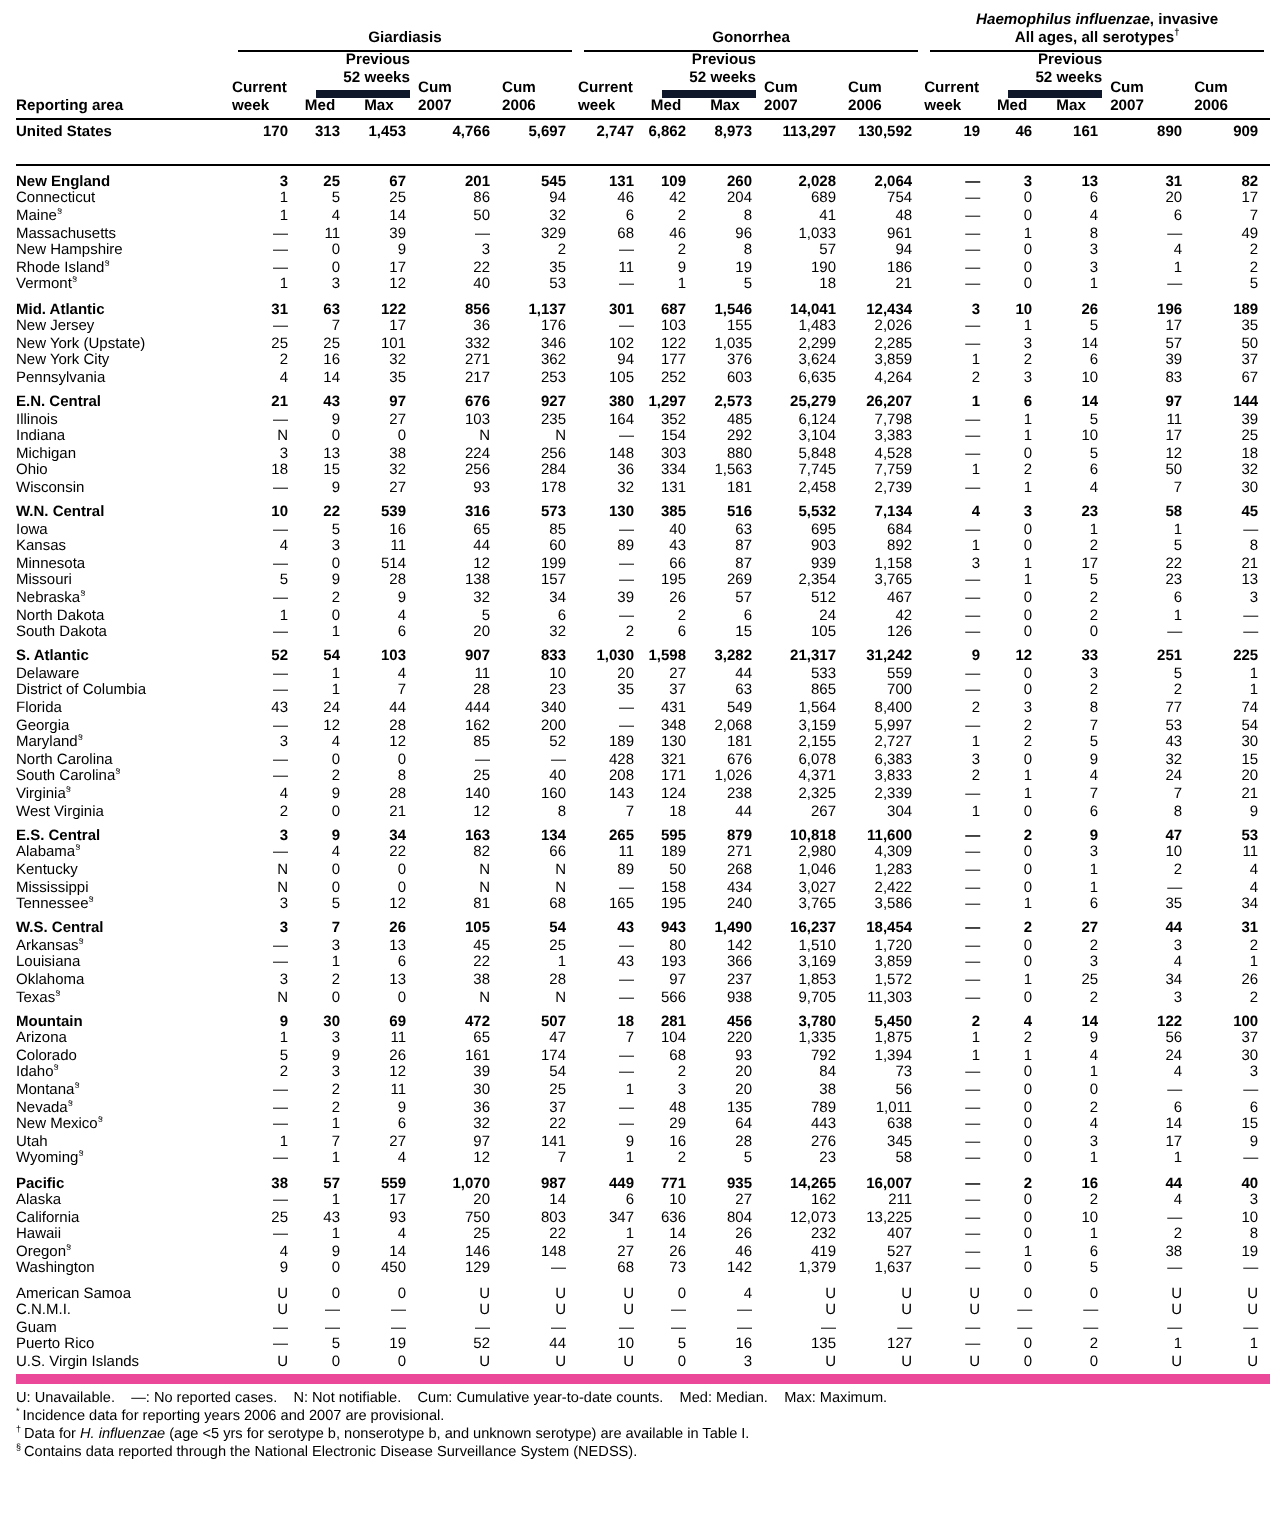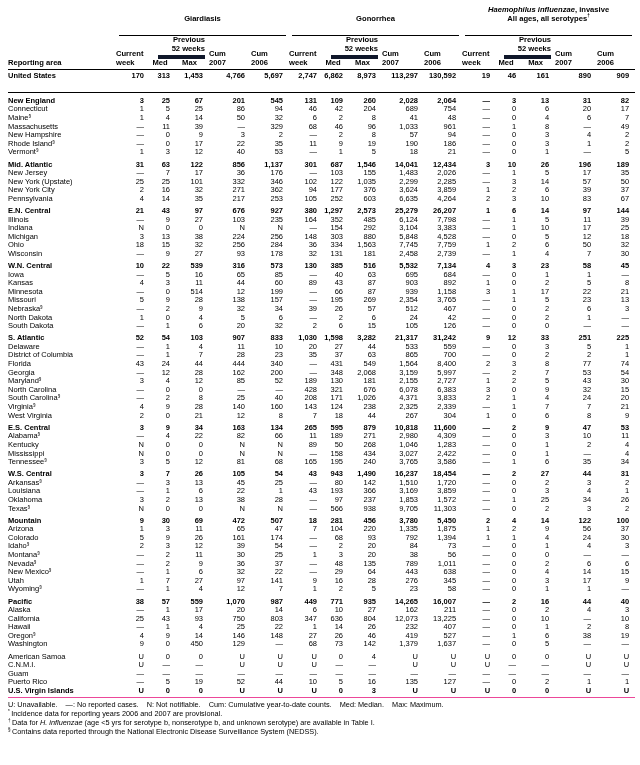--- a/index.html
+++ b/index.html
@@ -4,32 +4,32 @@
 <style>
   html,body{margin:0;padding:0;background:#fff;}
   body{width:640px;height:765px;overflow:hidden;font-family:"Liberation Sans",sans-serif;color:#000;}
   .page{padding:6px 5px 0 8px;}
   .i{font-style:italic;}
   sup{font-size:0.62em;vertical-align:super;line-height:0;}
   .title{font-weight:bold;font-size:11.2px;line-height:1.3;border-bottom:2px solid #000;padding-bottom:5px;width:627px;}
   table{border-collapse:collapse;table-layout:fixed;width:627px;}
   thead th{font-weight:bold;font-size:7.6px;line-height:1.18;padding:0;vertical-align:bottom;border-bottom:1px solid #000;}
   th.group-th, th.prev-th{border-bottom:none;}
-  .gl{border-bottom:1px solid #000;margin:0 3px;padding-bottom:11px;text-align:center;}
+  .gl{border-bottom:1px solid #000;margin:0 3px;padding-bottom:1px;text-align:center;}
   .pl{border-bottom:4px solid #0f172a;margin:0 4px 0 8px;padding-bottom:1px;text-align:right;}
   th.area-th{text-align:left;vertical-align:bottom;padding-bottom:1px;}
   th.cur-th,th.cum-th{text-align:left;padding-bottom:1px;}
   th.mm-th{text-align:center;padding-right:6px;padding-bottom:1px;}
   tbody td{font-size:7.5px;line-height:8.6px;height:8.6px;padding:0;white-space:nowrap;overflow:hidden;}
   td.area{text-align:left;}
   td.num{text-align:right;padding-right:6px;}
   tr.bold td{font-weight:bold;}
   tr.us-row td{border-bottom:1px solid #000;padding-top:2px;padding-bottom:12px;}
   tr.gap td{padding-top:3.5px;}
-  tbody tr:last-child td{border-bottom:1px solid #ec4899;padding-bottom:1.5px;font-weight:bold;}
+  tbody tr:last-child td{border-bottom:5px solid #ec4899;padding-bottom:1.5px;}
   .footnotes{margin-top:2px;font-size:7.3px;line-height:9px;width:627px;}
   .fn{white-space:pre-wrap;}
   .fn sup{margin-right:1.5px;}
 </style>
 </head>
 <body>
 
 <div class="page">
 
 

